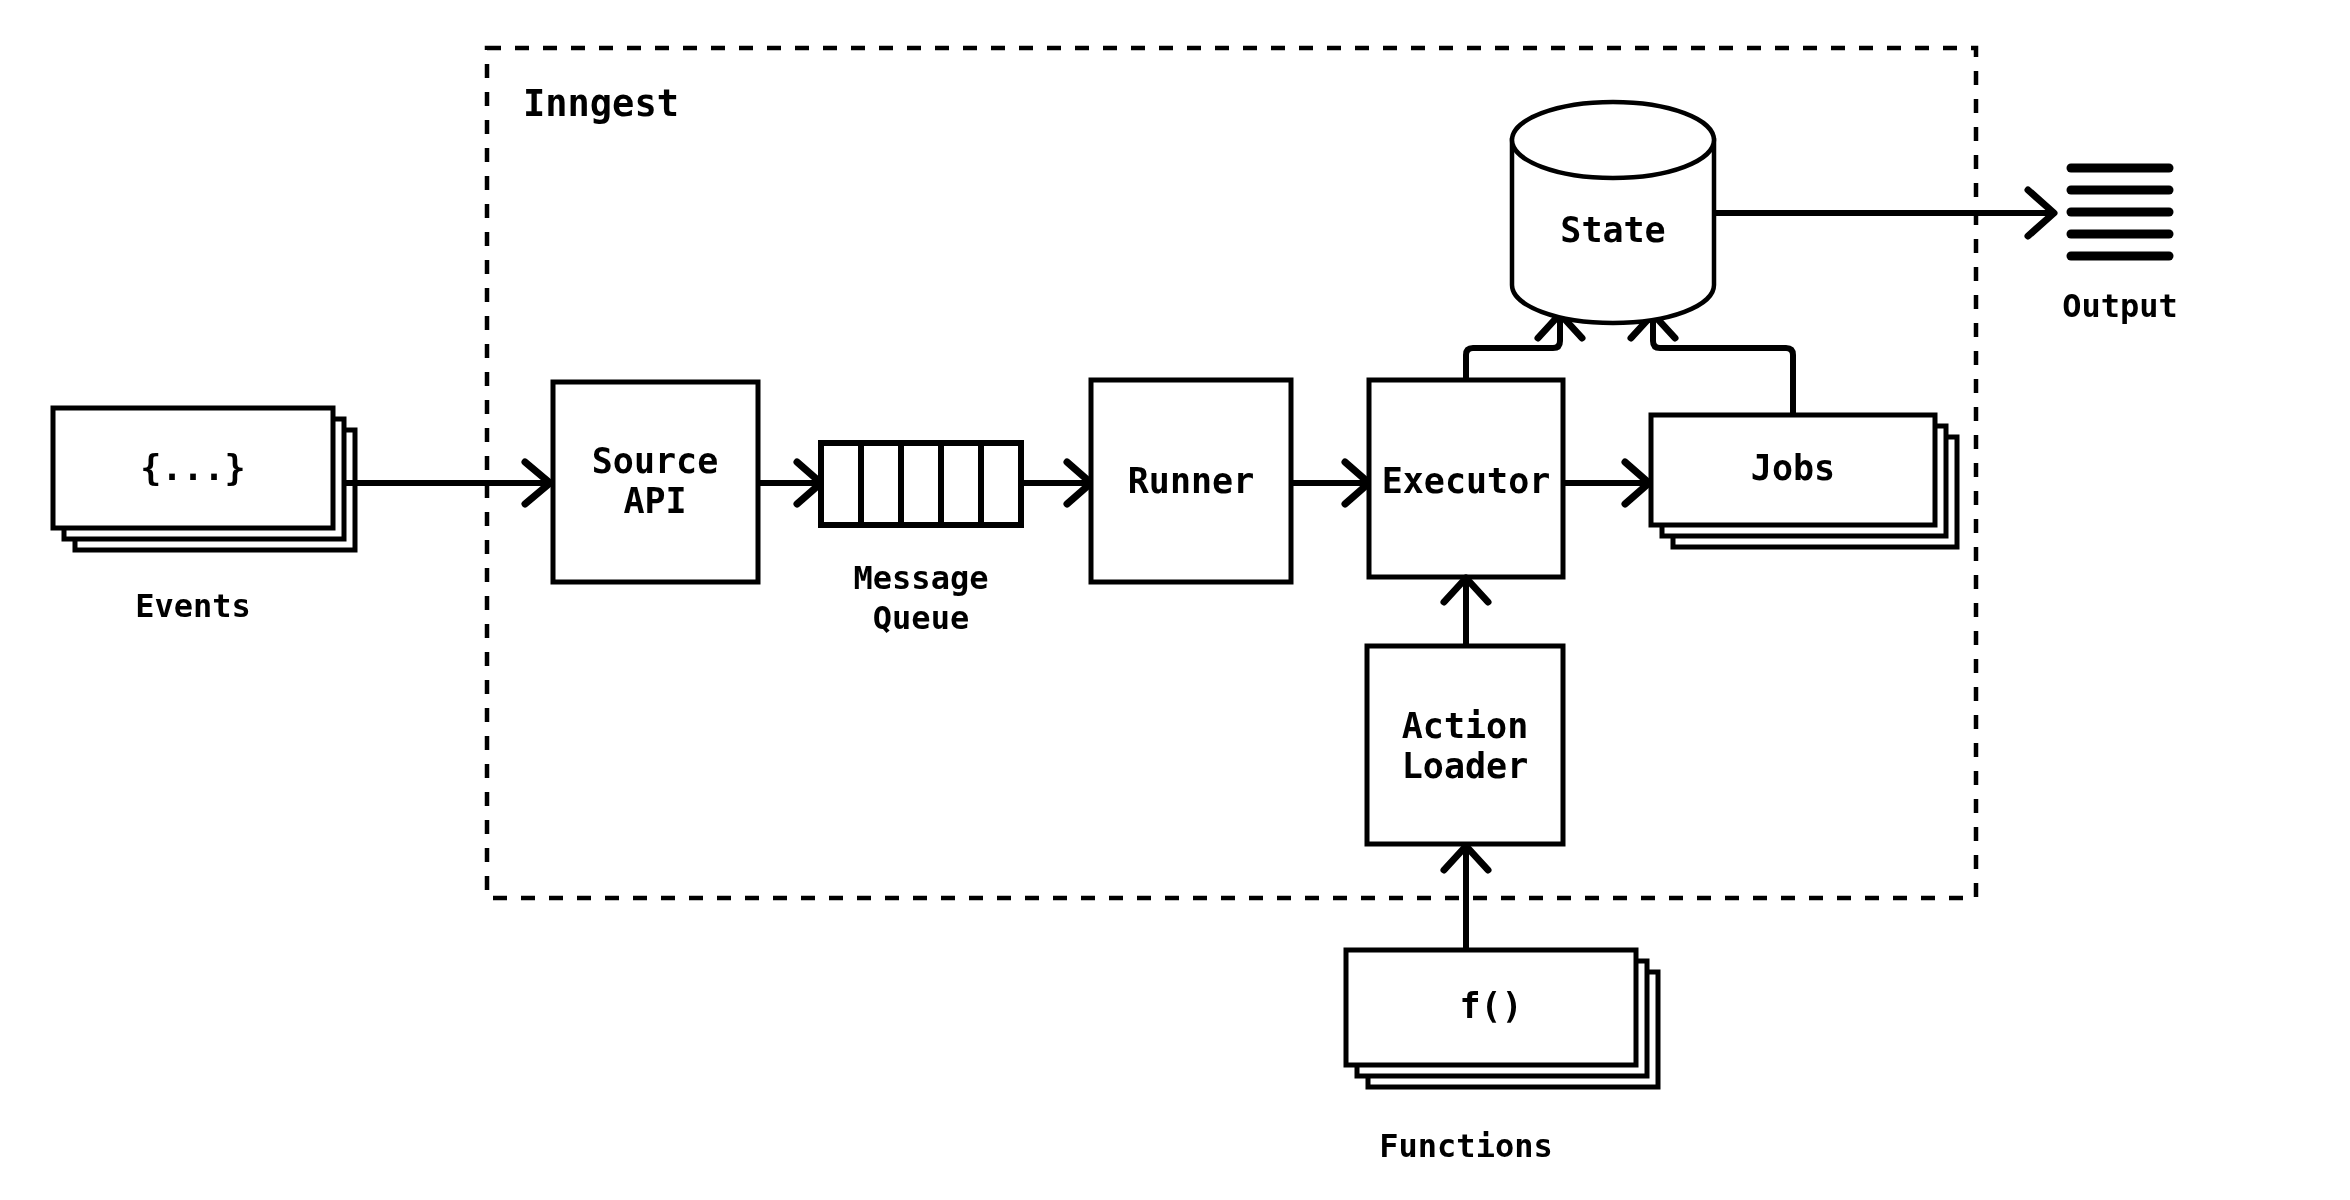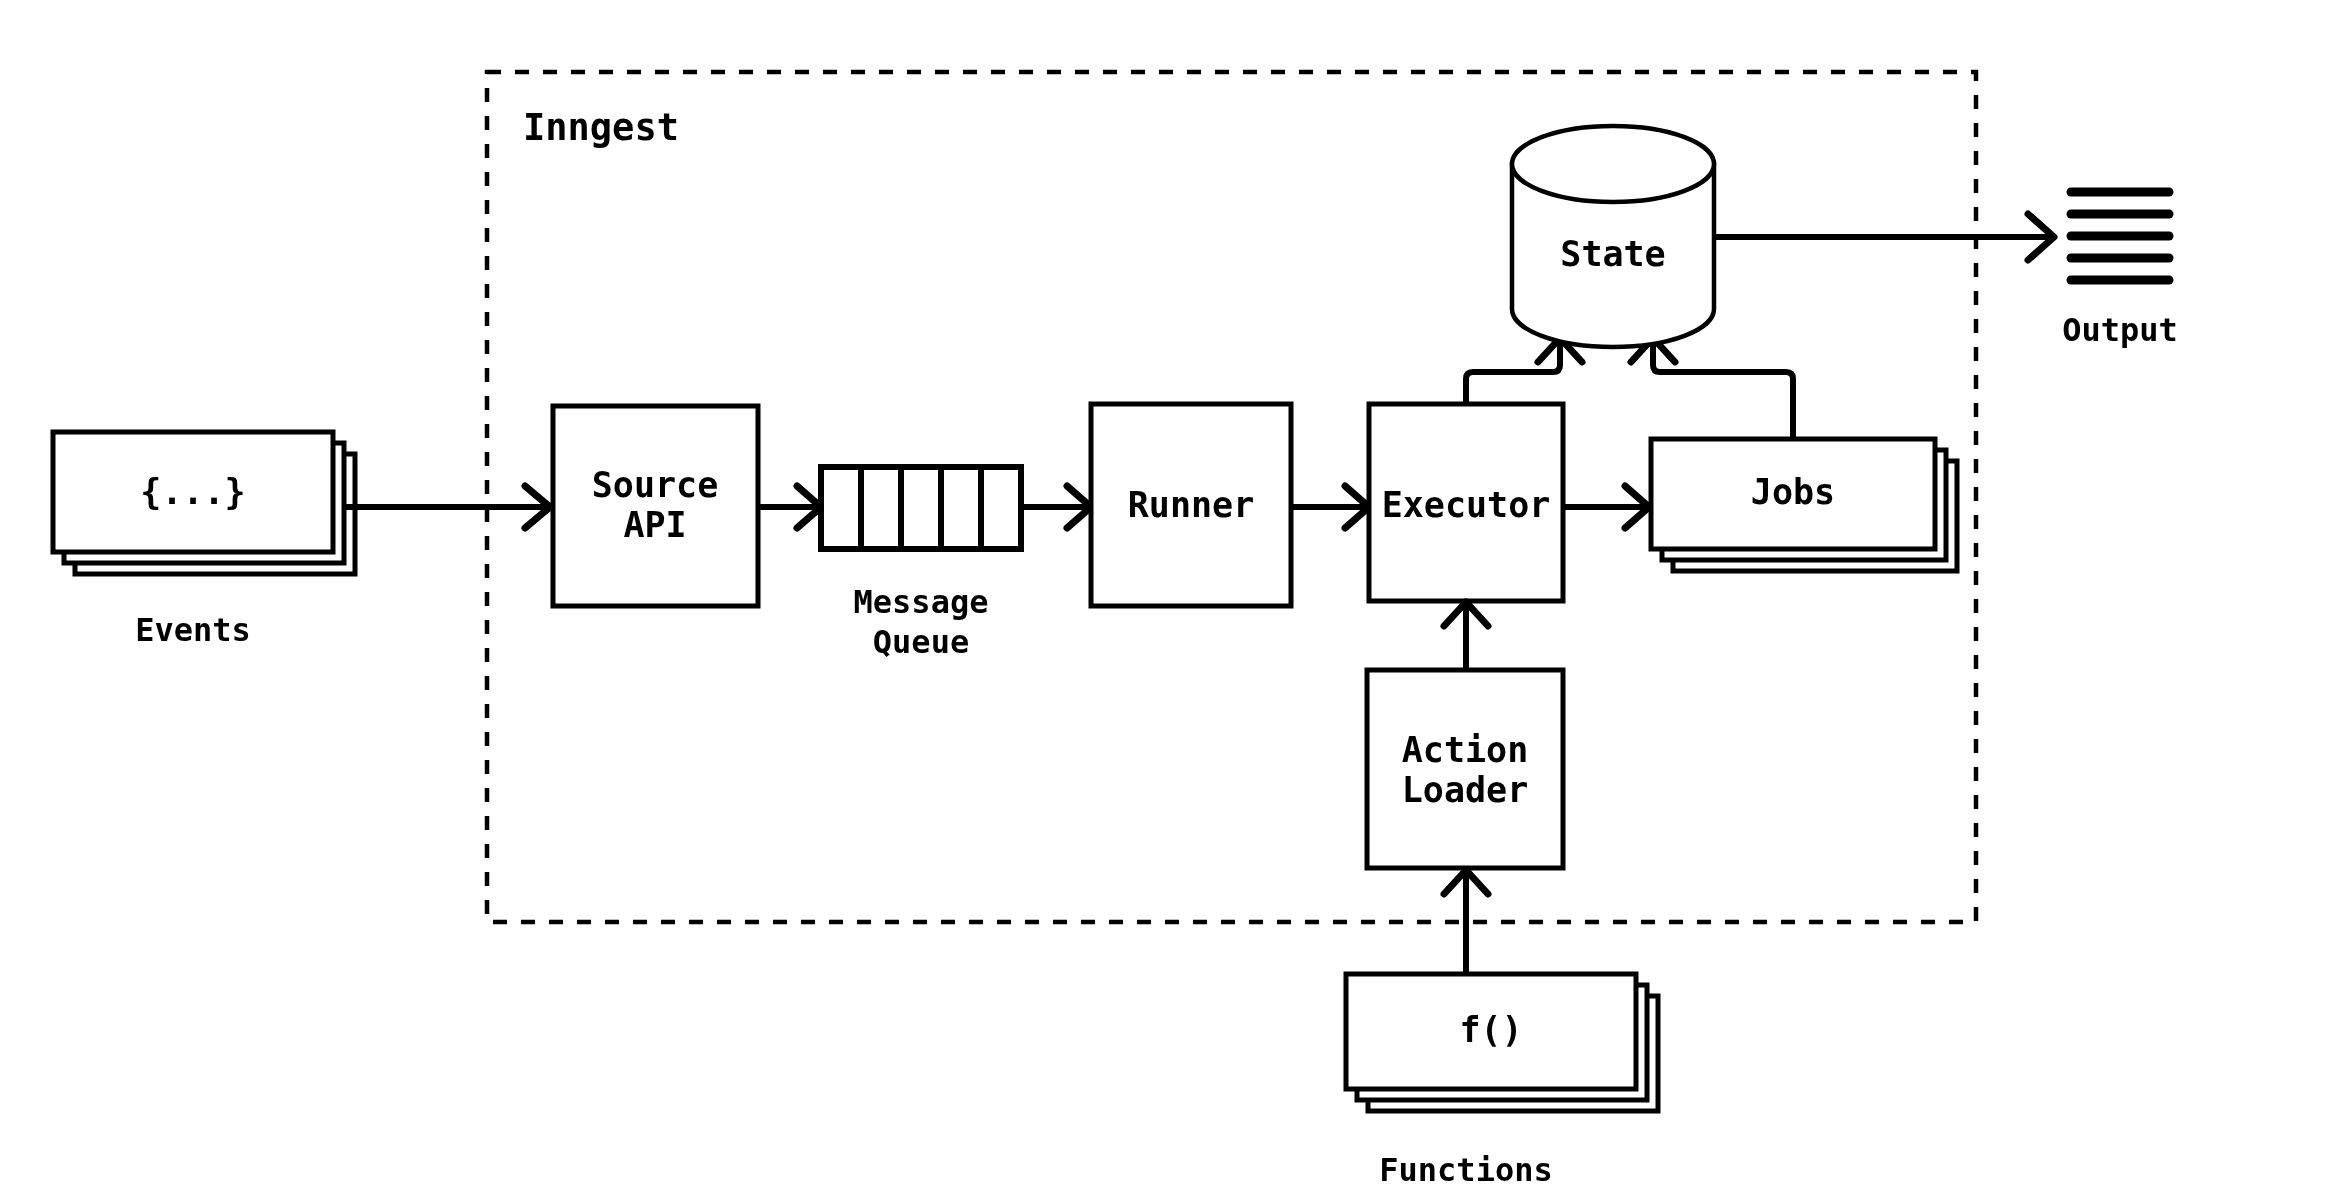--- a/index.html
+++ b/index.html
@@ -11,21 +11,20 @@
     width: 2350px;
     height: 1200px;
     overflow: hidden;
     font-family: "DejaVu Sans Mono", monospace;
   }
   #diagram-root {
     position: relative;
     width: 2350px;
     height: 996px;
     background: #ffffff;
-    margin-top: 24px;
   }
   svg#arch-svg {
     display: block;
     width: 2350px;
     height: 1200px;
   }
   .node-box {
     fill: #ffffff;
     stroke: #000000;
     stroke-width: 5;

